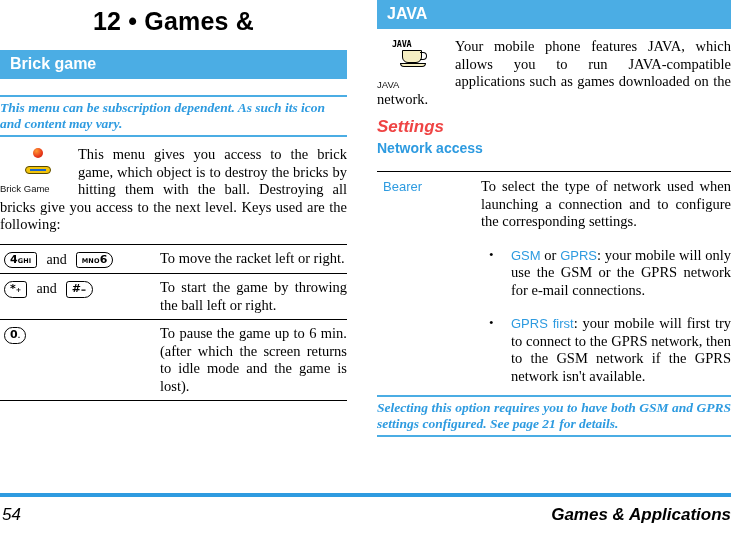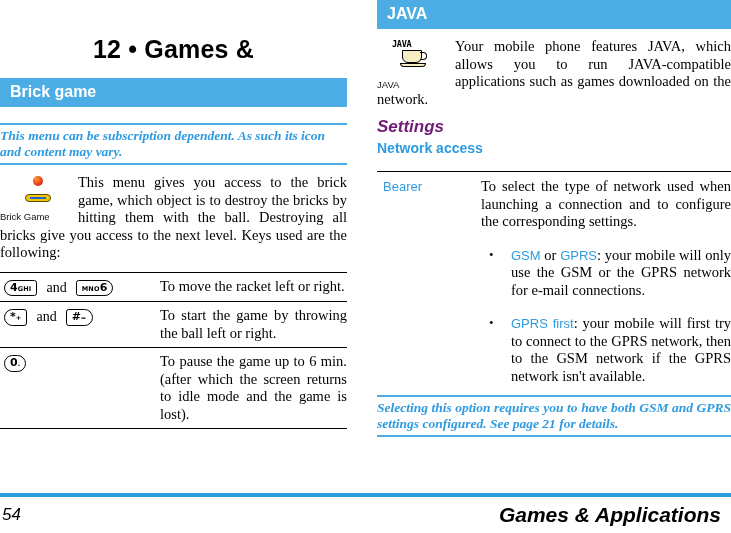--- a/index.html
+++ b/index.html
@@ -28,21 +28,20 @@
     width: 731px;
     height: 495px;
     display: flex;
     flex-direction: row;
   }
   .col-left {
     width: 347px;
     margin-left: 0px;
     padding-left: 0px;
     position: relative;
-    margin-top: 28px;
   }
   .col-gap { width: 30px; }
   .col-right {
     width: 354px;
     position: relative;
   }
 
   
   .chapter-title {
     font-family: "Liberation Sans", sans-serif;
@@ -219,21 +218,21 @@
   }
 
   
   .h-settings {
     font-family: "Liberation Sans", sans-serif;
     font-style: italic;
     font-weight: bold;
     font-size: 17px;
     line-height: 20px;
     margin-top: 9px;
-    color: #701a75;
+    color: #ef4444;
   }
   .h-network {
     font-family: "Liberation Sans", sans-serif;
     font-weight: bold;
     font-size: 14px;
     line-height: 18px;
     color: #2E9BE0;
     margin-top: 2px;
   }
 
@@ -375,23 +374,23 @@
     font-family: "Liberation Sans", sans-serif;
     font-style: italic;
     font-size: 17px;
     color: #000;
     padding-left: 2px;
   }
   .footer-title {
     font-family: "Liberation Sans", sans-serif;
     font-style: italic;
     font-weight: bold;
-    font-size: 21px;
+    font-size: 17px;
     color: #000;
-    padding-right: 10px;
+    padding-right: 0;
   }
 </style>
 </head>
 <body>
 
 <div class="page">
 
   <div class="columns">
 
     <div class="col-left">

